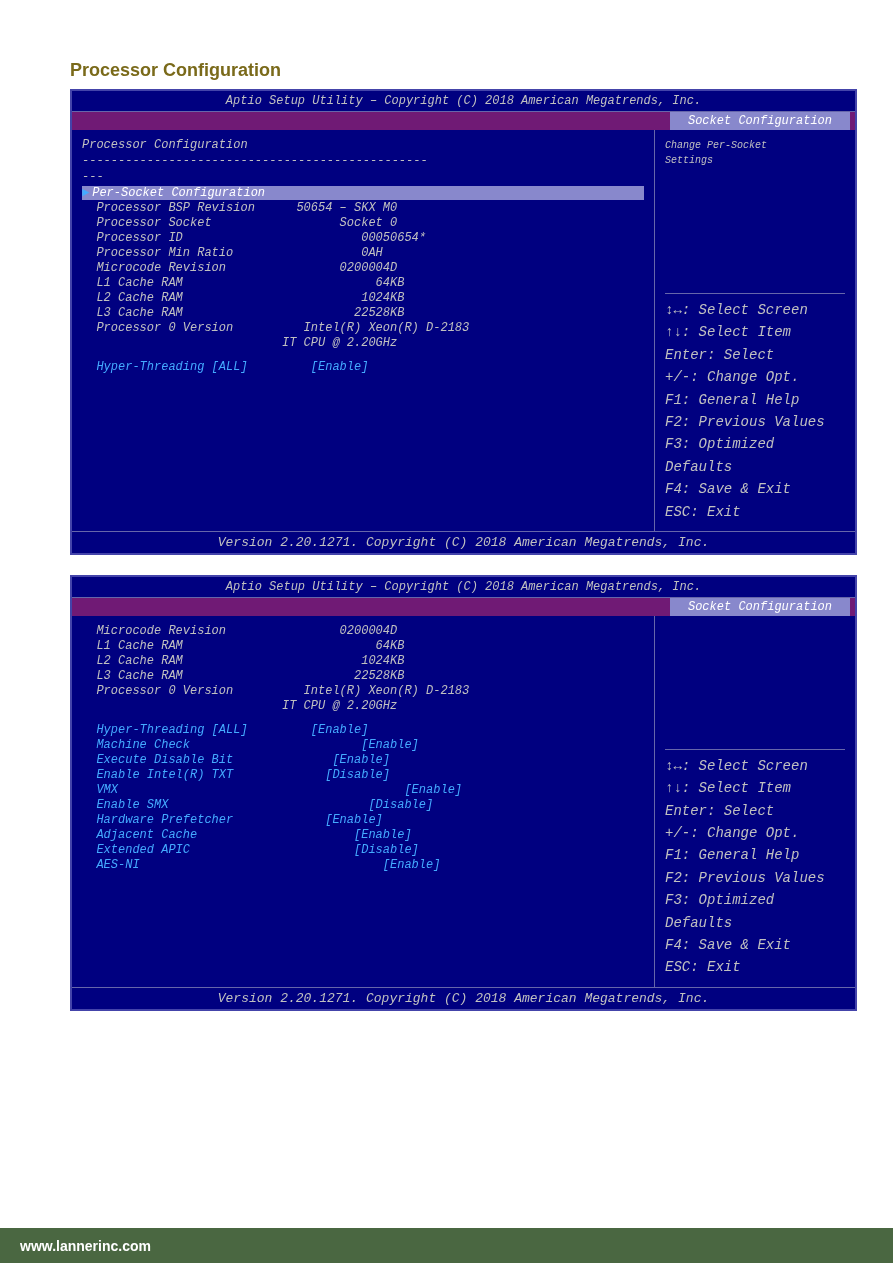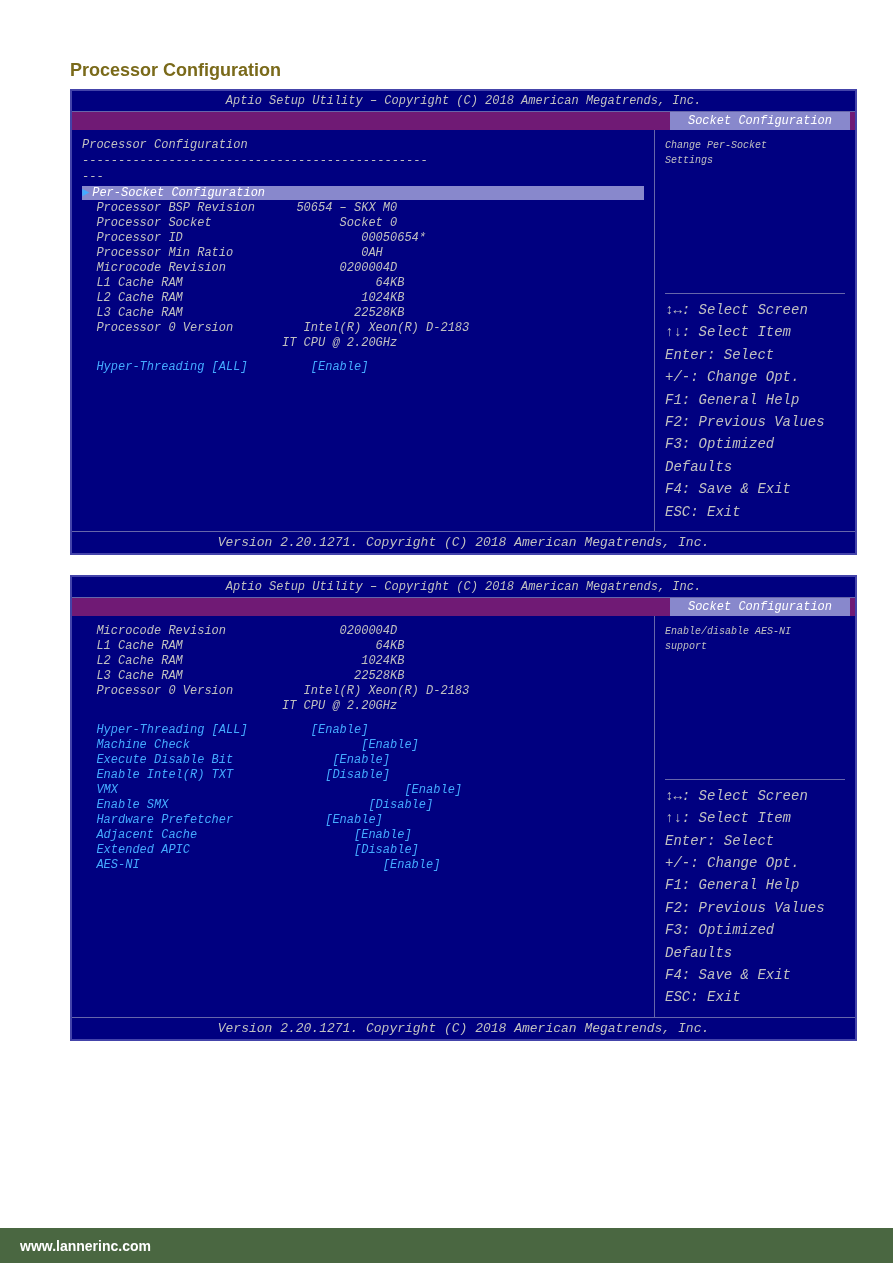--- a/index.html
+++ b/index.html
@@ -316,21 +316,20 @@
       <div class="bios-row link">
         <span class="bios-label">&nbsp;&nbsp;Extended APIC</span>
         <span class="bios-value">&nbsp;&nbsp;&nbsp;&nbsp;&nbsp;&nbsp;&nbsp;&nbsp;&nbsp;&nbsp;[Disable]</span>
       </div>
       <div class="bios-row link">
         <span class="bios-label">&nbsp;&nbsp;AES-NI</span>
         <span class="bios-value">&nbsp;&nbsp;&nbsp;&nbsp;&nbsp;&nbsp;&nbsp;&nbsp;&nbsp;&nbsp;&nbsp;&nbsp;&nbsp;&nbsp;[Enable]</span>
       </div>
     </div>
     <div class="bios-right">
-      <div class="help-text">Enable/disable AES-NI<br>support</div>
       <div style="flex:1; min-height:120px;"></div>
       <div class="help-divider"></div>
       <div class="help-key">↕↔: Select Screen</div>
       <div class="help-key">↑↓: Select Item</div>
       <div class="help-key">Enter: Select</div>
       <div class="help-key">+/-: Change Opt.</div>
       <div class="help-key">F1: General Help</div>
       <div class="help-key">F2: Previous Values</div>
       <div class="help-key">F3: Optimized Defaults</div>
       <div class="help-key">F4: Save &amp; Exit</div>

